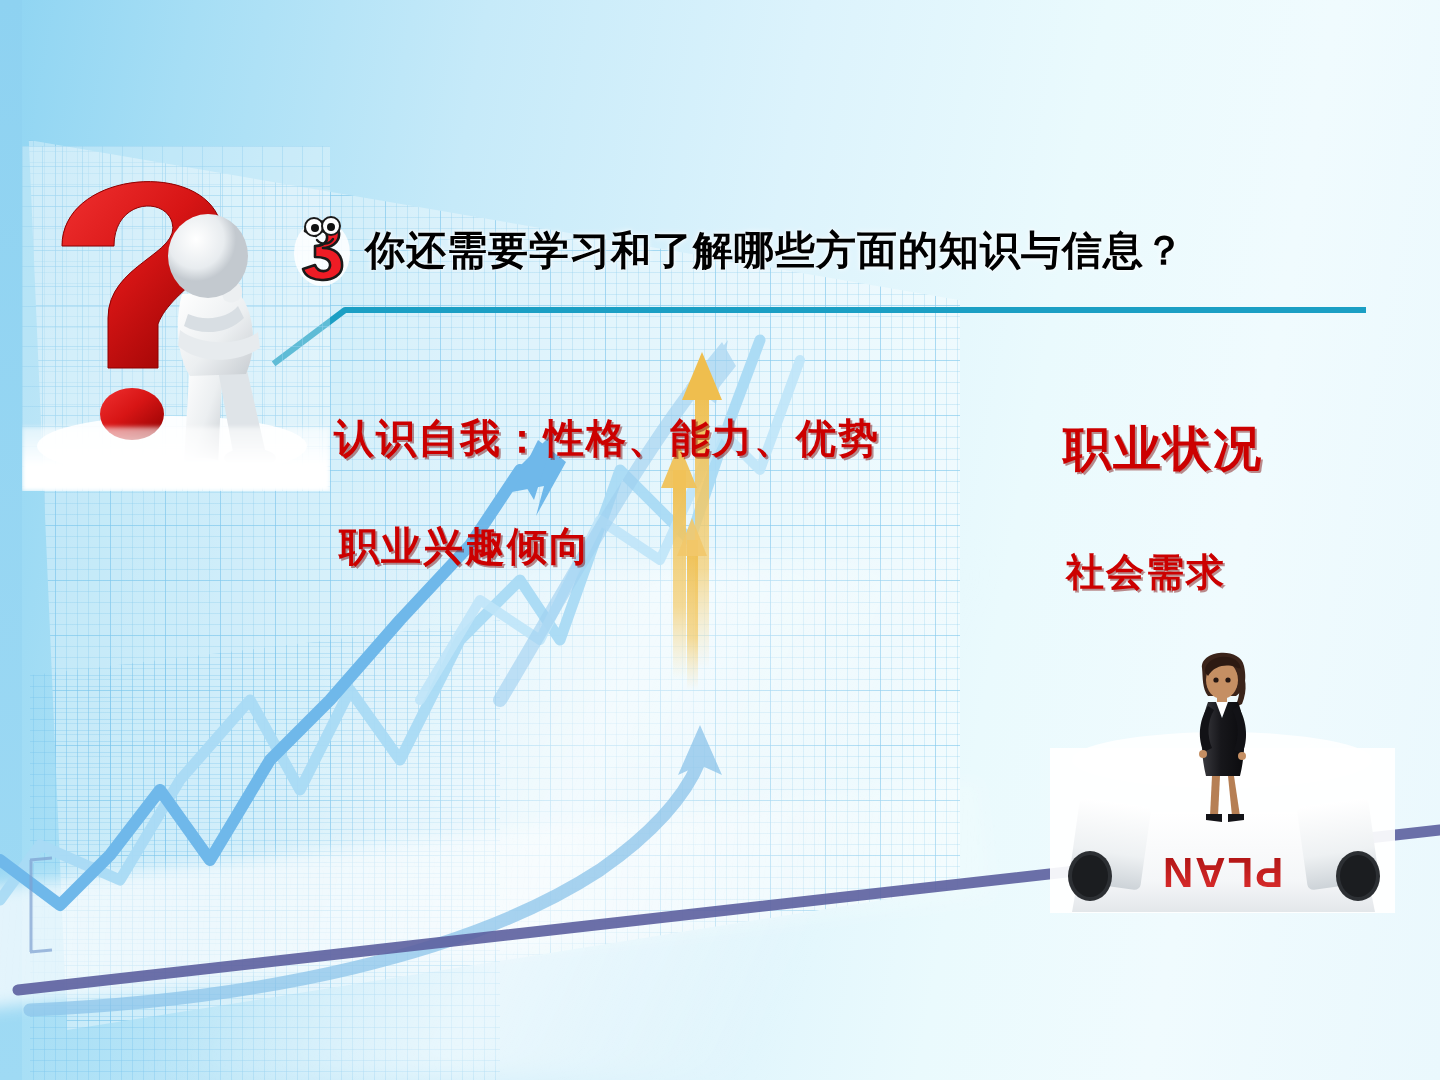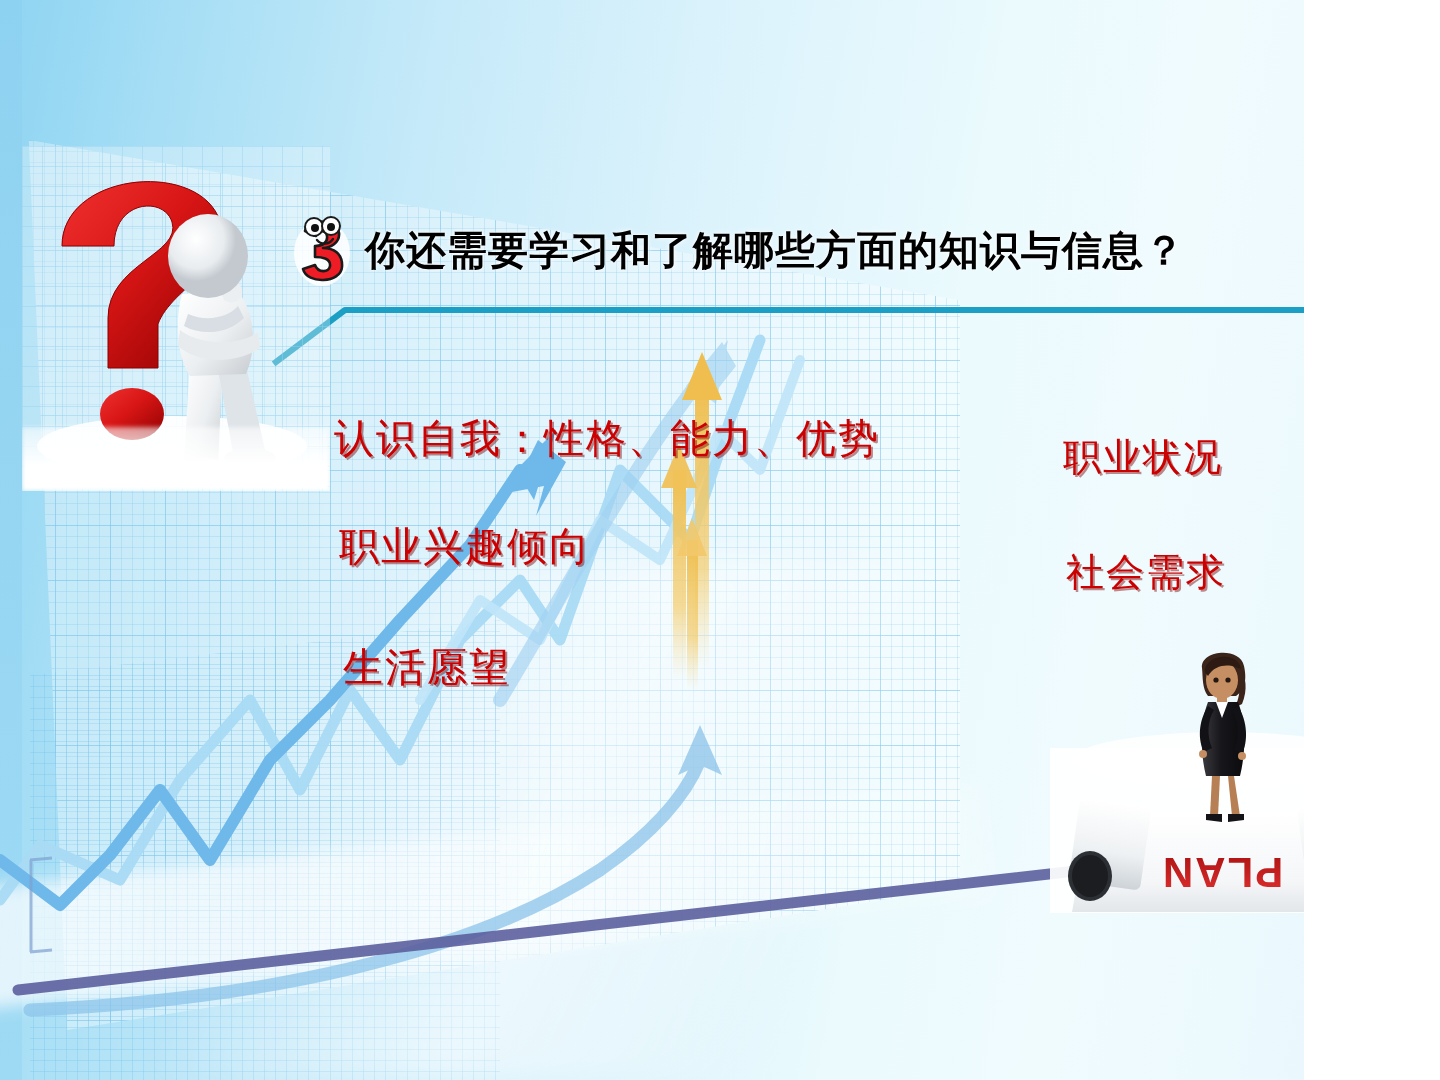--- a/index.html
+++ b/index.html
@@ -6,21 +6,21 @@
     margin: 0;
     padding: 0;
     width: 1440px;
     height: 1080px;
     overflow: hidden;
     font-family: "Liberation Sans", "DejaVu Sans", sans-serif;
   }
 
   #slide {
     position: relative;
-    width: 1304px;
+    width: 1440px;
     height: 1080px;
     overflow: hidden;
     background: linear-gradient(100deg,
         #8ed4f2 0%,
         #a6def5 12%,
         #c6eaf9 30%,
         #dcf3fc 50%,
         #eafafd 68%,
         #f0fbfe 82%,
         #eaf8fd 100%);
@@ -106,29 +106,29 @@
     color: #000000;
     letter-spacing: 1px;
     white-space: nowrap;
     text-shadow: 0 0 3px rgba(255,255,255,.9), 0 0 6px rgba(255,255,255,.7);
   }
 
   
   .red-item {
     position:absolute;
     color:#CC0000;
-    font-weight:400;
+    font-weight:700;
     white-space:nowrap;
     text-shadow: 2px 2px 0 rgba(120,0,0,.45);
     letter-spacing: 2px;
   }
   #txt-self      { left:334px; top:411px; font-size:40px; }
   #txt-interest  { left:339px; top:519px; font-size:40px; }
   #txt-life      { left:343px; top:640px; font-size:40px; }
-  #txt-job       { left:1063px; top:432px; font-size:38px; }
+  #txt-job       { left:1063px; top:417px; font-size:48px; }
   #txt-demand    { left:1066px; top:521px; font-size:38px;margin-top:26px; }
 
   
   #plan-card {
     position:absolute; left:1050px; top:630px; width:345px; height:295px;
     overflow:hidden;
   }
 </style>
 </head>
 <body>
@@ -253,21 +253,20 @@
       <circle cx="38" cy="13" r="9" fill="#ffffff" stroke="#1a1a1a" stroke-width="2"></circle>
       <circle cx="22" cy="15" r="4" fill="#111"></circle>
       <circle cx="38" cy="14" r="4" fill="#111"></circle>
       <path d="M 24,27 C 28,32 36,32 40,26" stroke="#1a1a1a" stroke-width="2.4" fill="none" stroke-linecap="round"></path>
     </svg>
     <div id="title-text">你还需要学习和了解哪些方面的知识与信息？</div>
   </div>
 
   <div id="txt-self" class="red-item">认识自我：性格、能力、优势</div>
   <div id="txt-interest" class="red-item">职业兴趣倾向</div>
-  <div id="txt-life" class="red-item">生活愿望</div>
 
   <div id="txt-job" class="red-item">职业状况</div>
   <div id="txt-demand" class="red-item">社会需求</div>
 
   <div id="plan-card">
     <svg viewBox="0 0 345 295" width="345" height="295">
       <defs>
         <linearGradient id="paperG" x1="0" y1="0" x2="0" y2="1">
           <stop offset="0%" stop-color="#ffffff"></stop>
           <stop offset="70%" stop-color="#f4f6f8"></stop>

